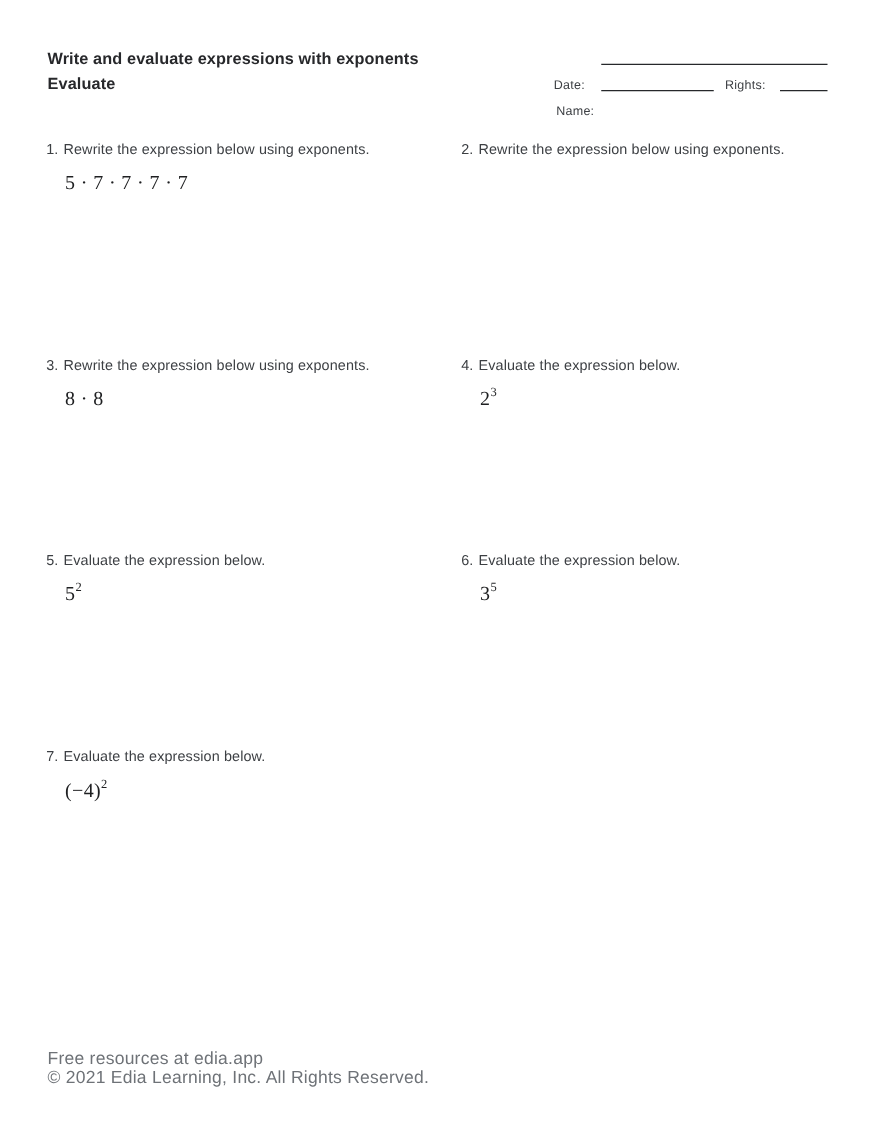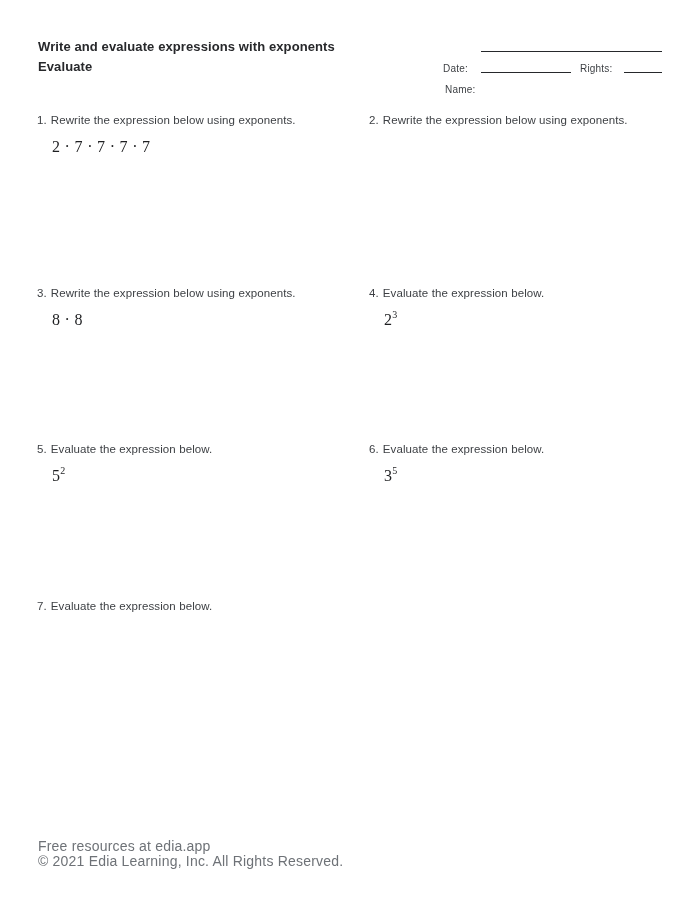--- a/index.html
+++ b/index.html
@@ -72,21 +72,21 @@
   <div class="hdr-line name-line"></div>
 
   <span class="hdr-label date-label">Date:</span>
   <div class="hdr-line date-line"></div>
 
   <span class="hdr-label period-label">Rights:</span>
   <div class="hdr-line period-line"></div>
 
   <div class="problem col1 row1">
     <div class="prompt"><span class="num">1.</span><span>Rewrite the expression below using exponents.</span></div>
-    <div class="expression"><span>2 · 7 · 7 · 7 · 7</span><sup></sup></div>
+    <div class="expression"><span>5 · 7 · 7 · 7 · 7</span><sup></sup></div>
   </div>
 
   <div class="problem col2 row1">
     <div class="prompt"><span class="num">2.</span><span>Rewrite the expression below using exponents.</span></div>
   </div>
 
   <div class="problem col1 row2">
     <div class="prompt"><span class="num">3.</span><span>Rewrite the expression below using exponents.</span></div>
     <div class="expression"><span>8 · 8</span><sup></sup></div>
   </div>
@@ -101,20 +101,21 @@
     <div class="expression"><span>5</span><sup>2</sup></div>
   </div>
 
   <div class="problem col2 row3">
     <div class="prompt"><span class="num">6.</span><span>Evaluate the expression below.</span></div>
     <div class="expression"><span>3</span><sup>5</sup></div>
   </div>
 
   <div class="problem col1 row4">
     <div class="prompt"><span class="num">7.</span><span>Evaluate the expression below.</span></div>
+    <div class="expression"><span>(−4)</span><sup>2</sup></div>
   </div>
 
 
   <div class="footer">
     <div>Free resources at edia.app</div>
     <div>© 2021 Edia Learning, Inc. All Rights Reserved.</div>
   </div>
 
 </div>
 

